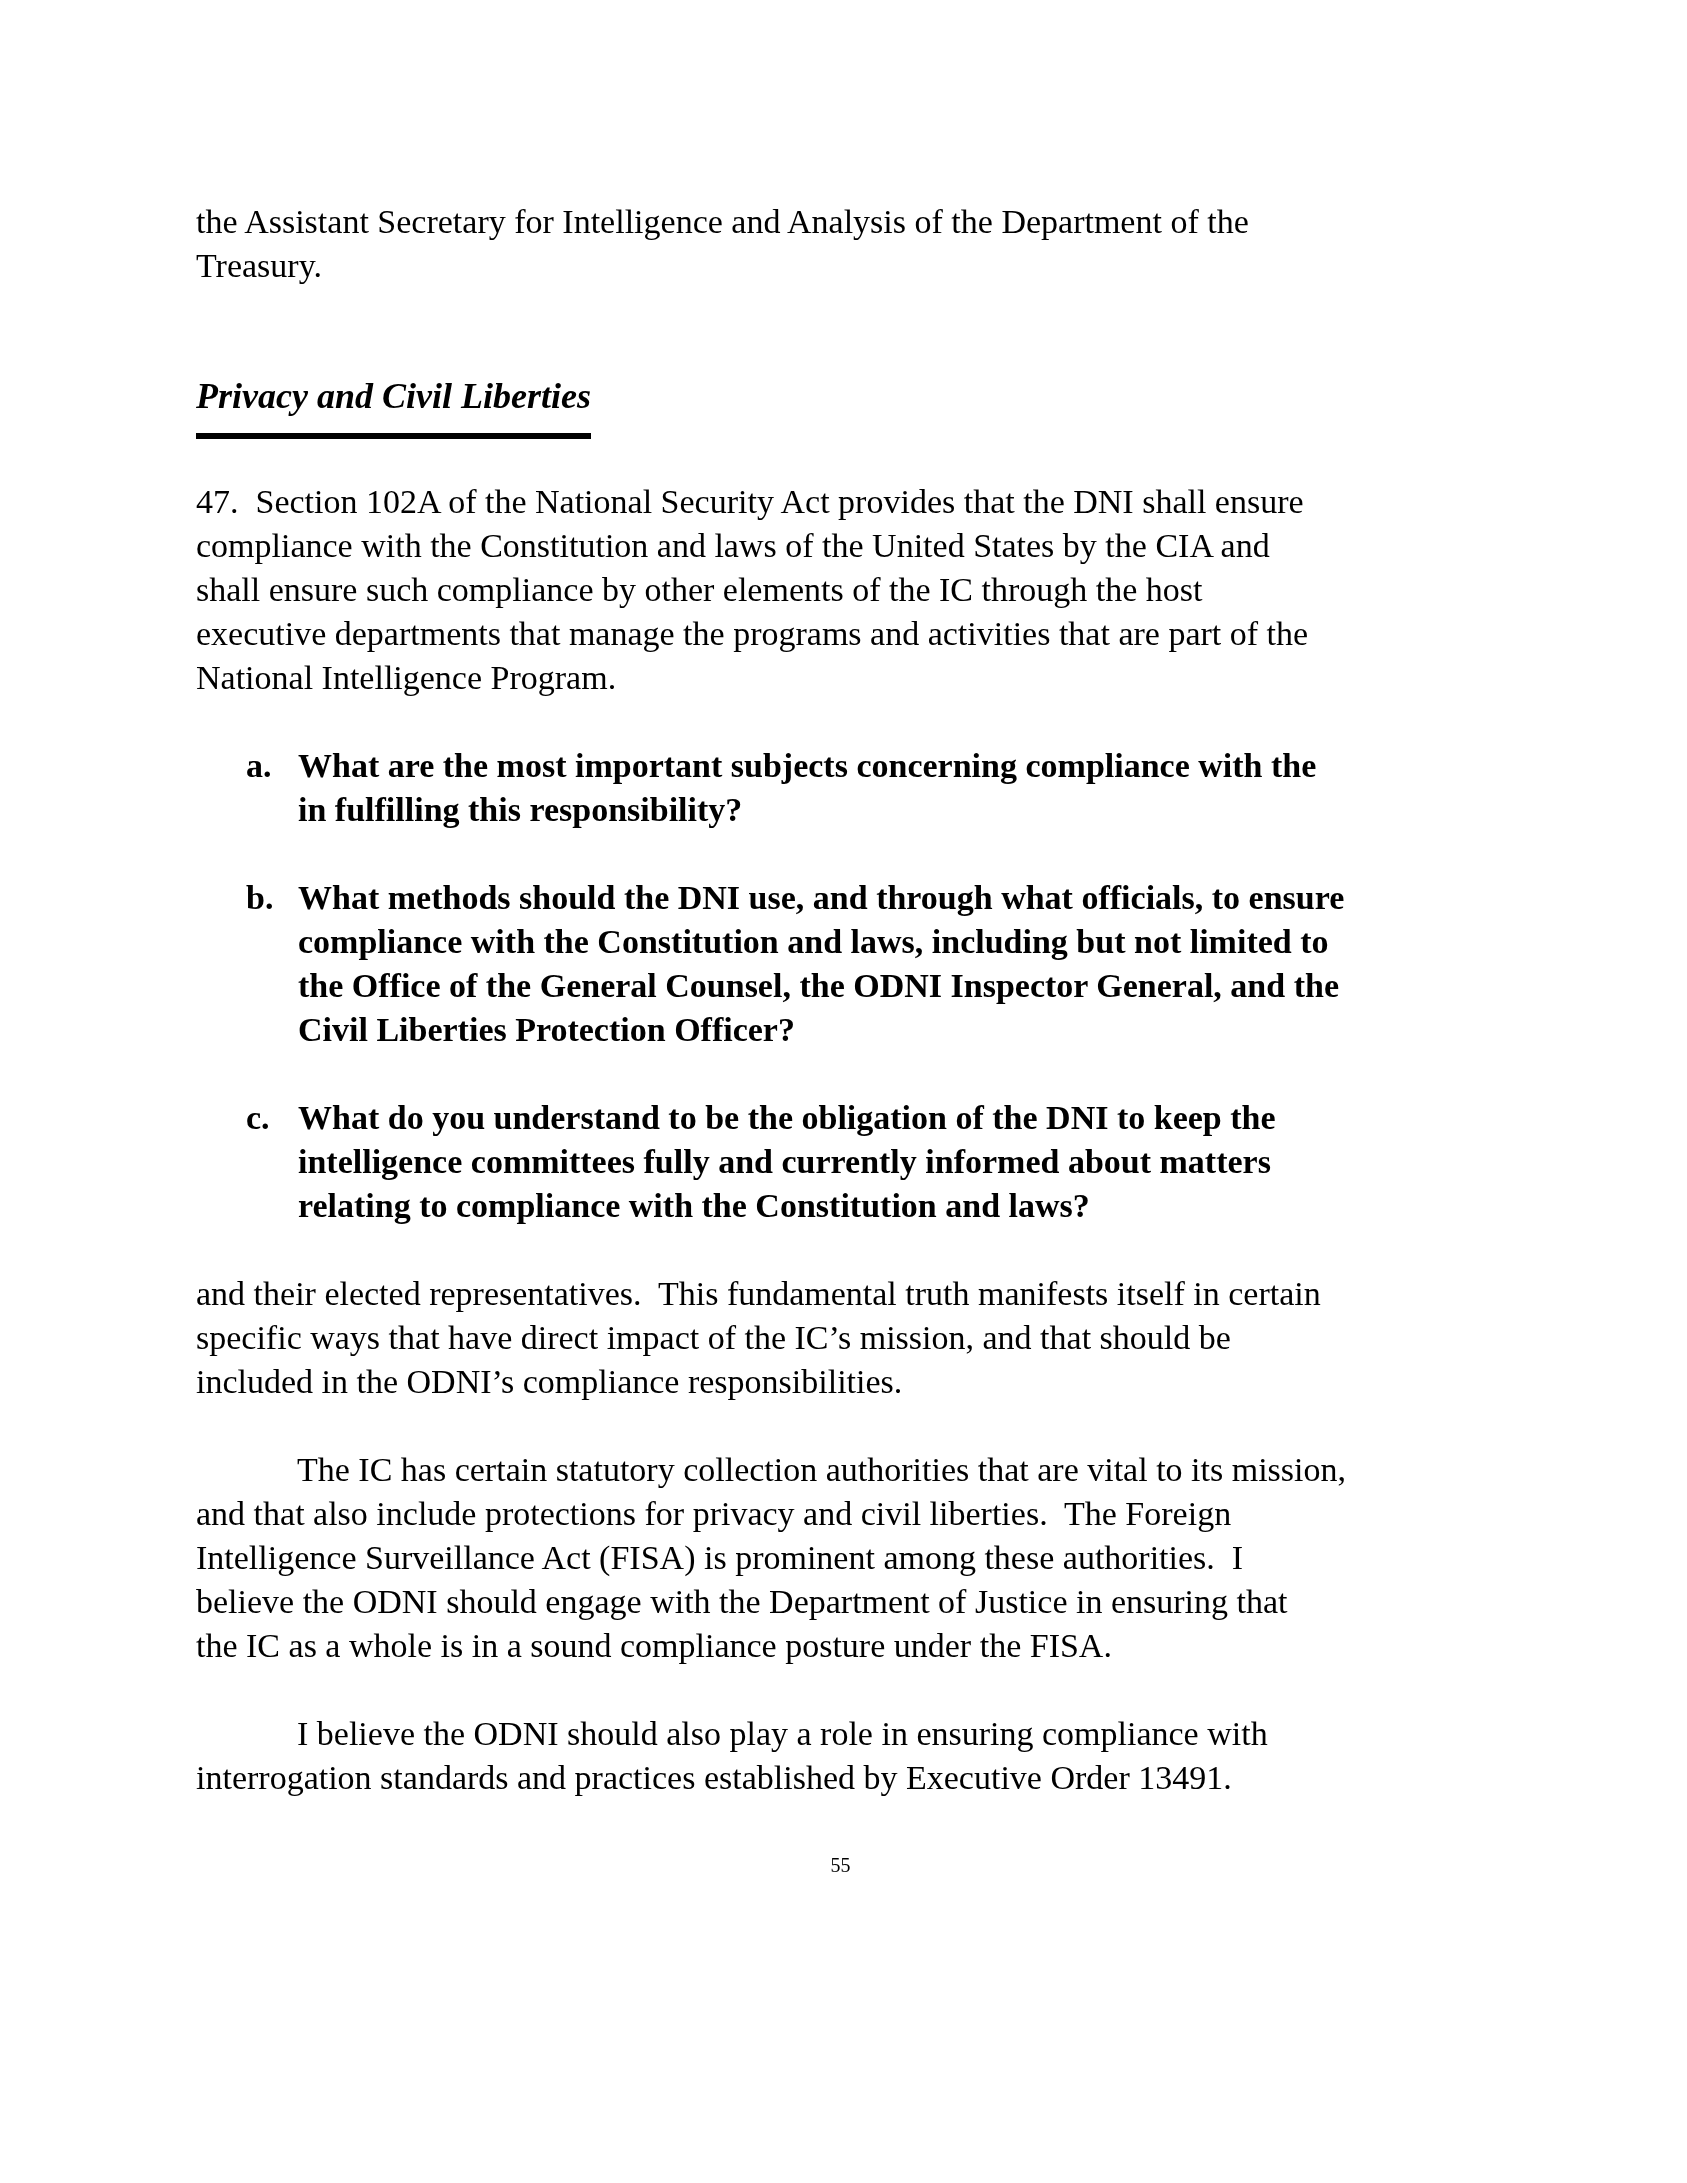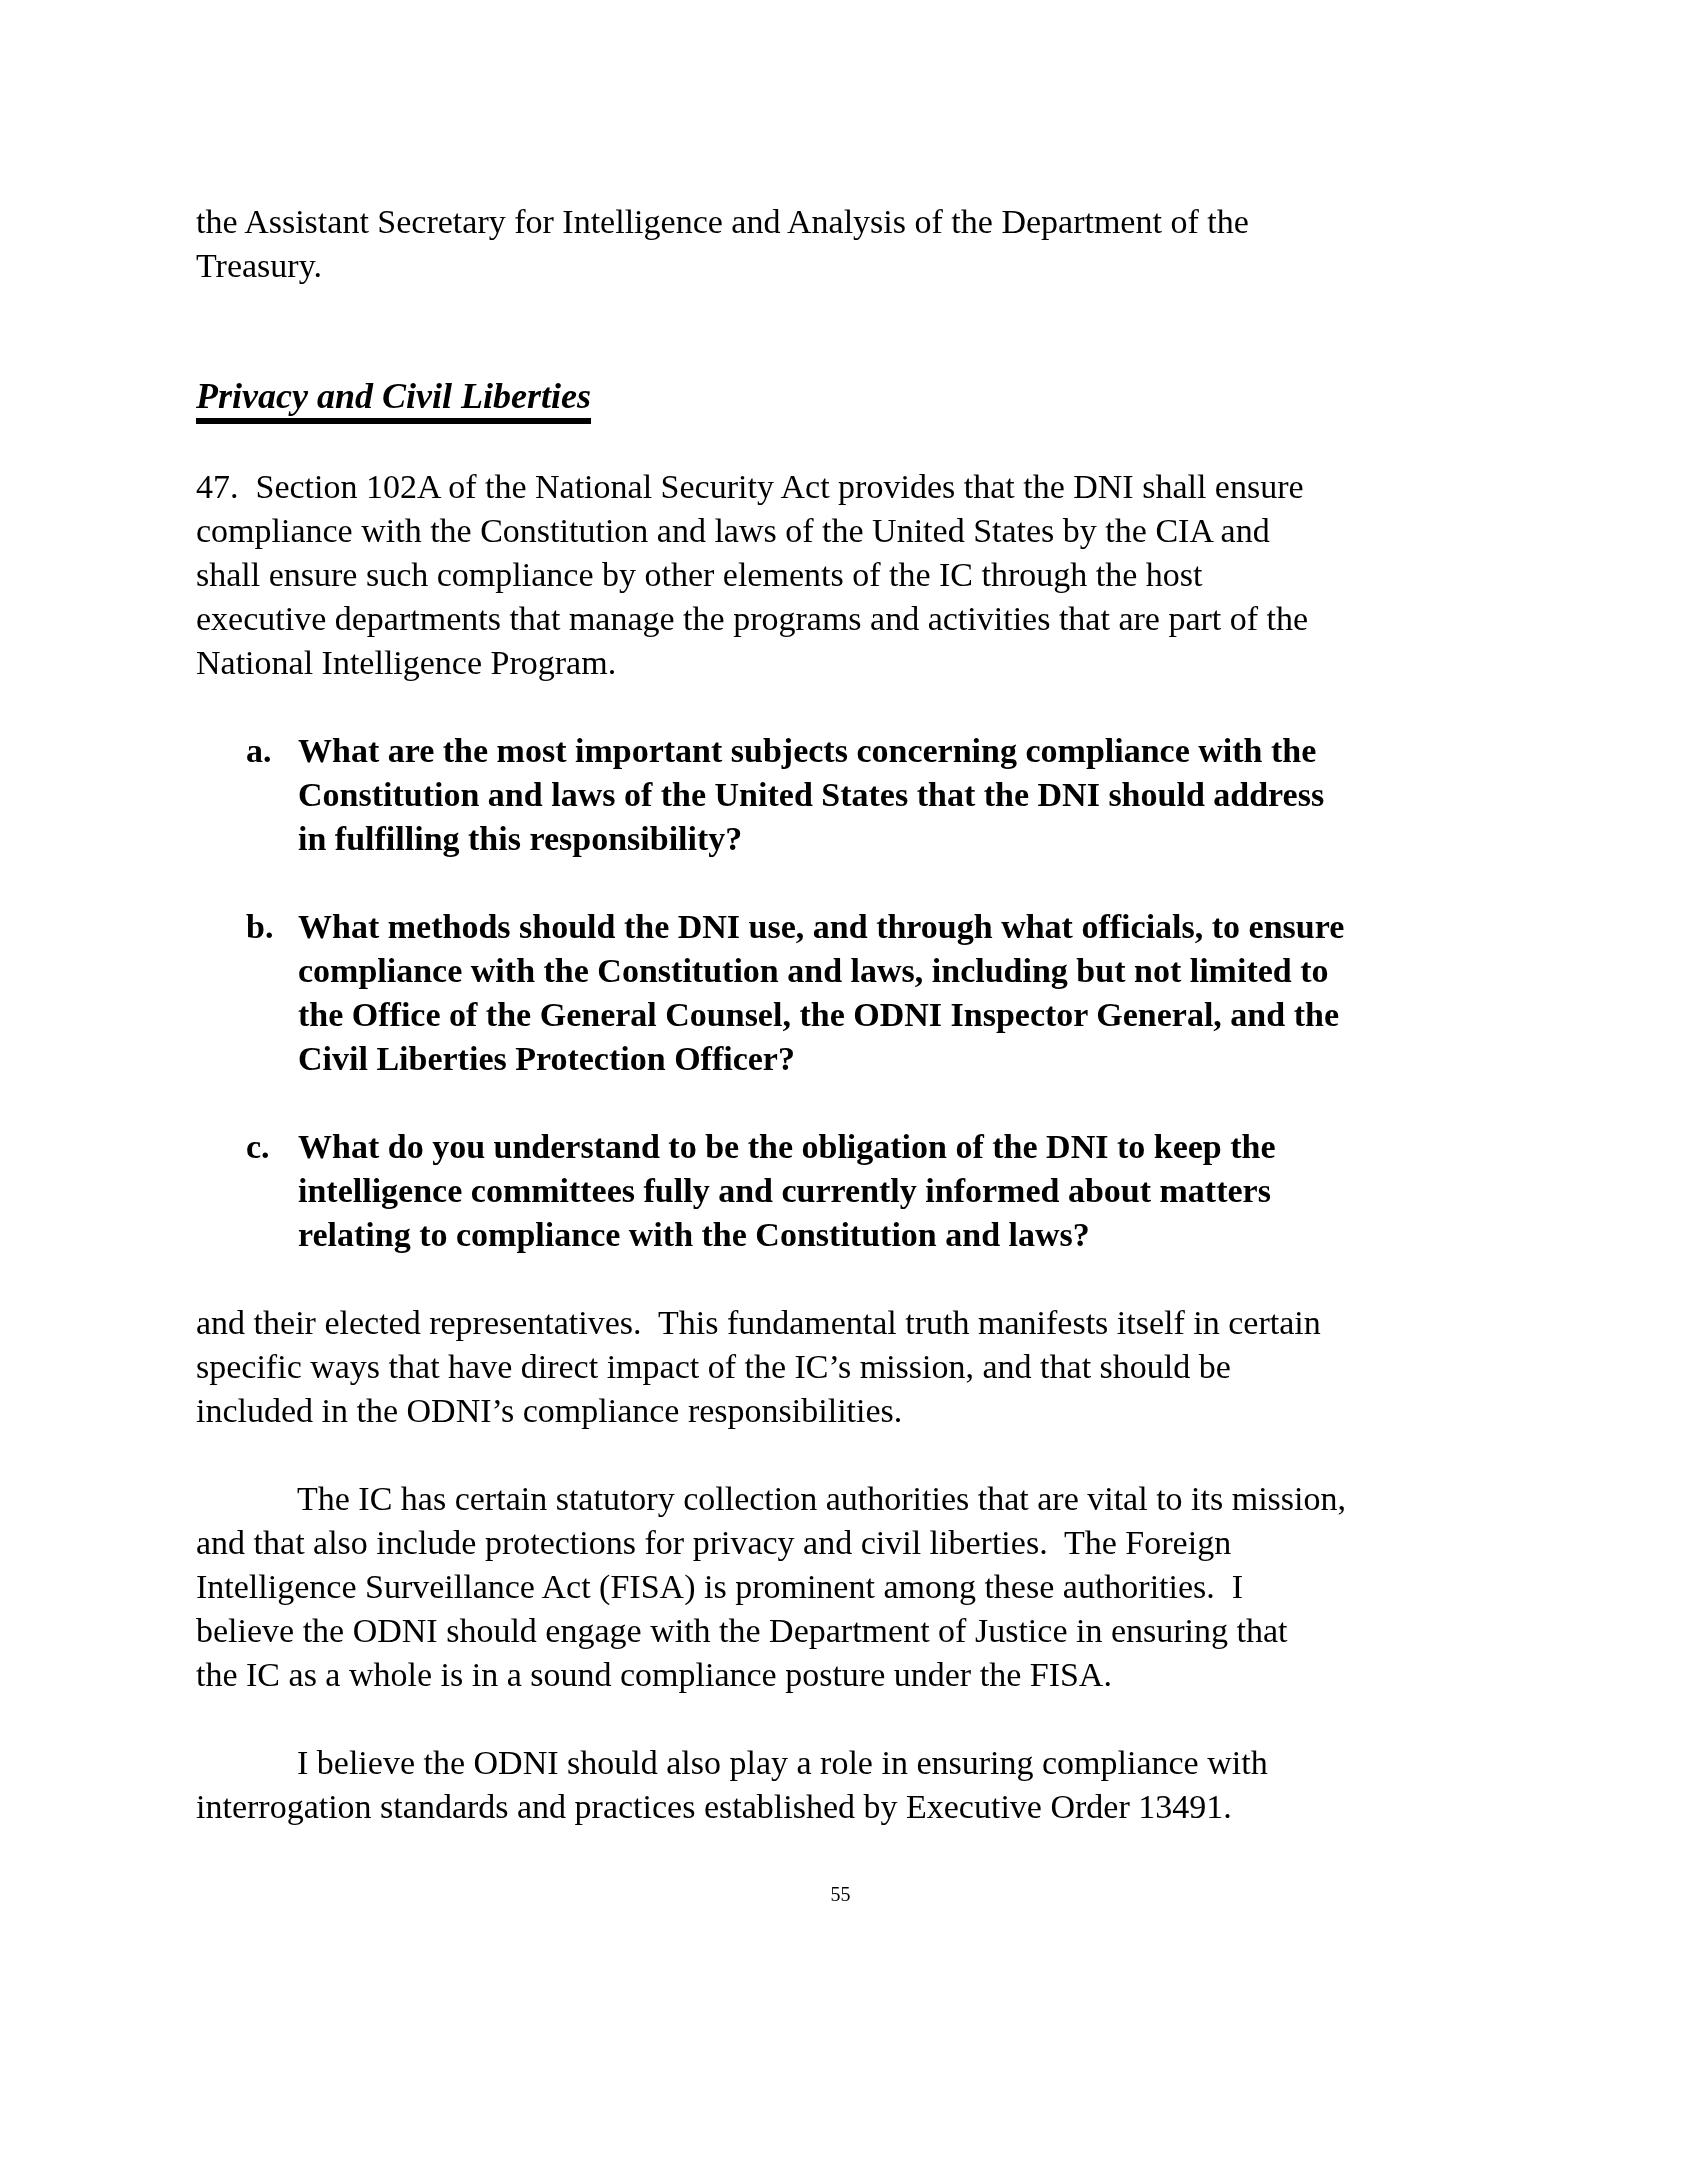--- a/index.html
+++ b/index.html
@@ -28,21 +28,21 @@
   .heading-block {
     margin-top: 87px;
   }
   .heading {
     display: inline-block;
     font-weight: bold;
     font-style: italic;
     font-size: 36px;
     line-height: 38px;
     border-bottom: 6.6px solid #000000;
-    padding-bottom: 3px;
+    padding-bottom: 18px;
   }
   .q47-block {
     margin-top: 41px;
   }
   .gap-block {
     margin-top: 44px;
   }
   .list-item {
     display: flex;
     flex-direction: row;
@@ -86,21 +86,20 @@
     <div class="line">compliance with the Constitution and laws of the United States by the CIA and</div>
     <div class="line">shall ensure such compliance by other elements of the IC through the host</div>
     <div class="line">executive departments that manage the programs and activities that are part of the</div>
     <div class="line">National Intelligence Program.</div>
   </div>
 
   <div class="block gap-block list-item">
     <div class="item-label">a.</div>
     <div class="item-lines">
       <div class="line">What are the most important subjects concerning compliance with the</div>
-      <div class="line">Constitution and laws of the United States that the DNI should address</div>
       <div class="line">in fulfilling this responsibility?</div>
     </div>
   </div>
 
   <div class="block gap-block list-item">
     <div class="item-label">b.</div>
     <div class="item-lines">
       <div class="line">What methods should the DNI use, and through what officials, to ensure</div>
       <div class="line">compliance with the Constitution and laws, including but not limited to</div>
       <div class="line">the Office of the General Counsel, the ODNI Inspector General, and the</div>

